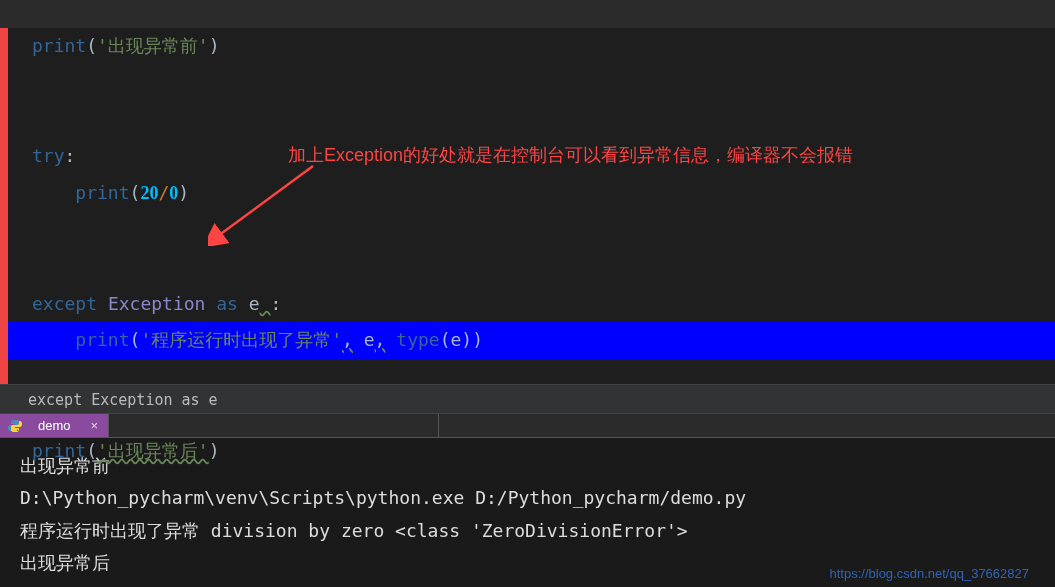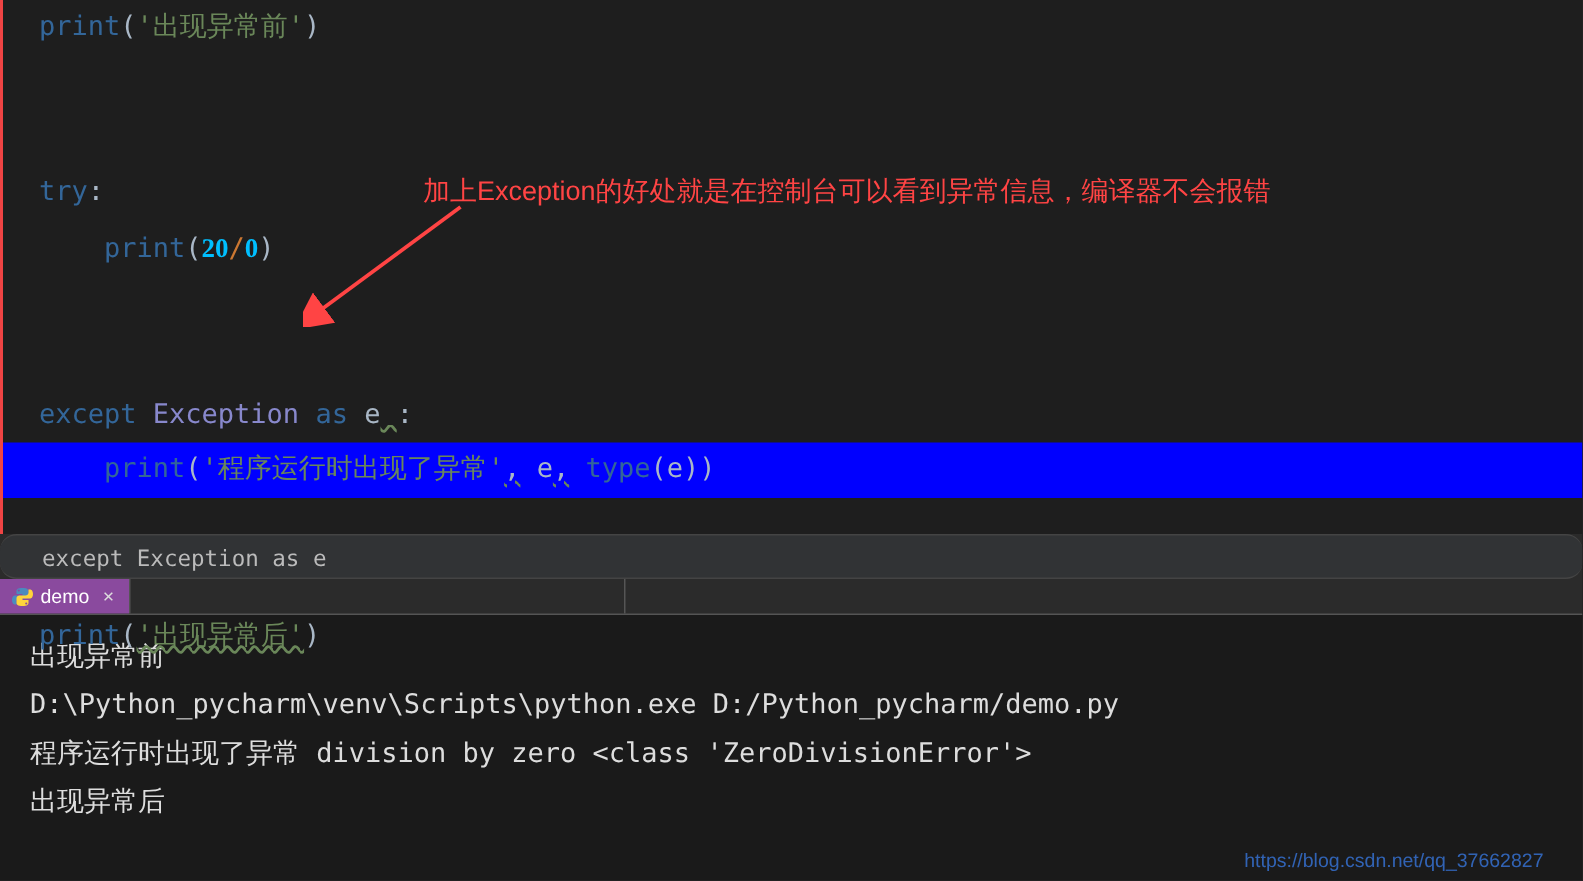--- a/index.html
+++ b/index.html
@@ -13,21 +13,22 @@
       background: #2b2b2b;
       font-family: 'Consolas', 'Monaco', monospace;
       color: #a9b7c6;
       overflow: hidden;
     }
     .editor-area {
       background: #1e1e1e;
       height: 356px;
       padding: 0;
       position: relative;
-      border-left: 2px solid #ef4444;
+      border-left: 8px solid #ef4444;
+      margin-top: 28px;
     }
     .code-line {
       padding: 4px 24px;
       font-size: 18px;
       line-height: 1.6;
       white-space: pre;
     }
     .highlighted-line {
       background: #0000ff;
     }
@@ -63,36 +64,35 @@
       pointer-events: none;
     }
     .breadcrumb {
       background: #313335;
       padding: 6px 28px;
       font-size: 15px;
       color: #bbbbbb;
       border-top: 1px solid #444;
       border-bottom: 1px solid #444;
       height: 30px;
-      border-radius: 11px;
     }
     .terminal-tabs {
       background: #2b2b2b;
       height: 24px;
       display: flex;
       border-bottom: 1px solid #555;
     }
     .tab {
       display: flex;
       align-items: center;
       padding: 2px 10px 2px 8px;
       background: #8a4a9e;
       color: #fff;
       font-size: 13px;
-      gap: 5px;
+      gap: 16px;
       font-family: sans-serif;
     }
     .tab-icon {
       width: 14px;
       height: 14px;
       display: inline-flex;
       align-items: center;
       justify-content: center;
     }
     .close-x {

